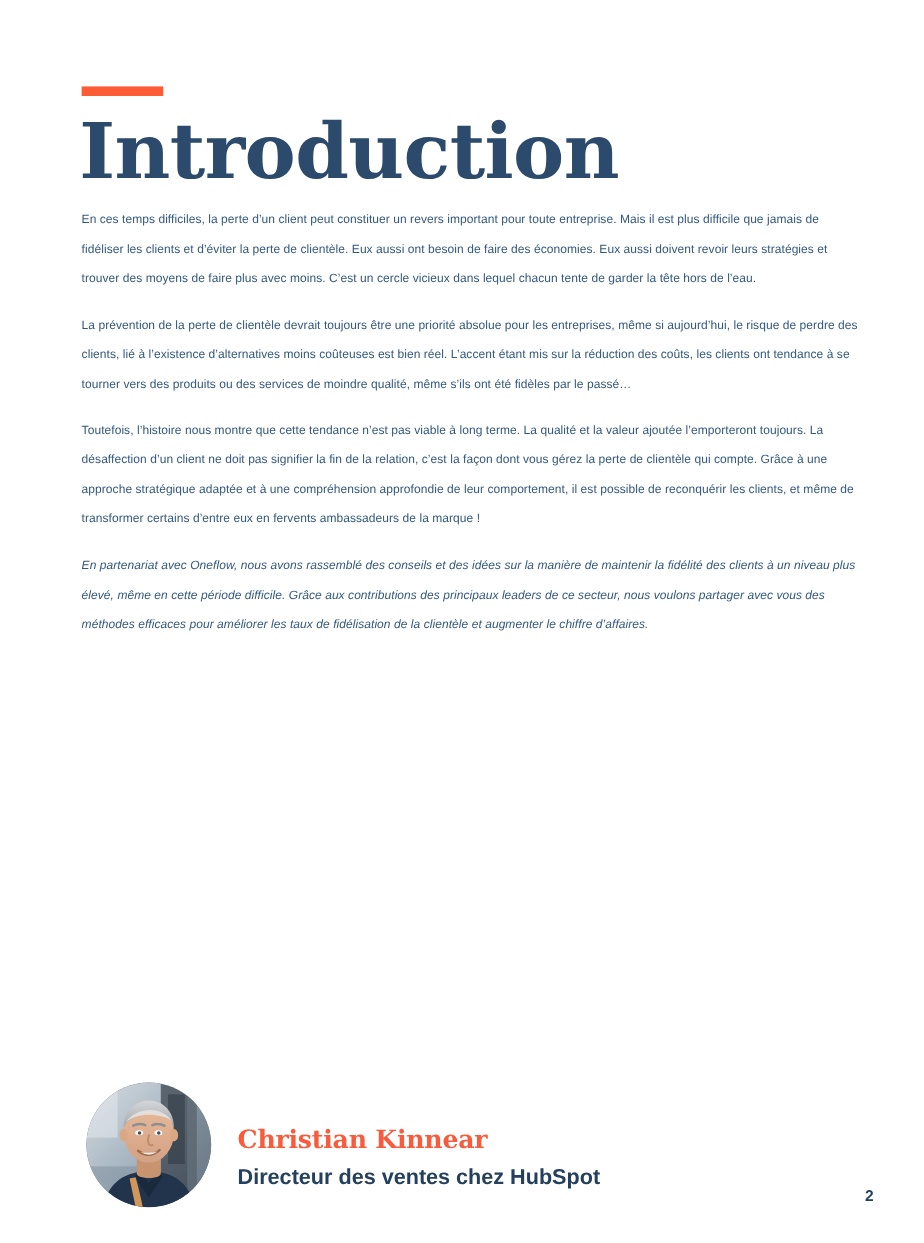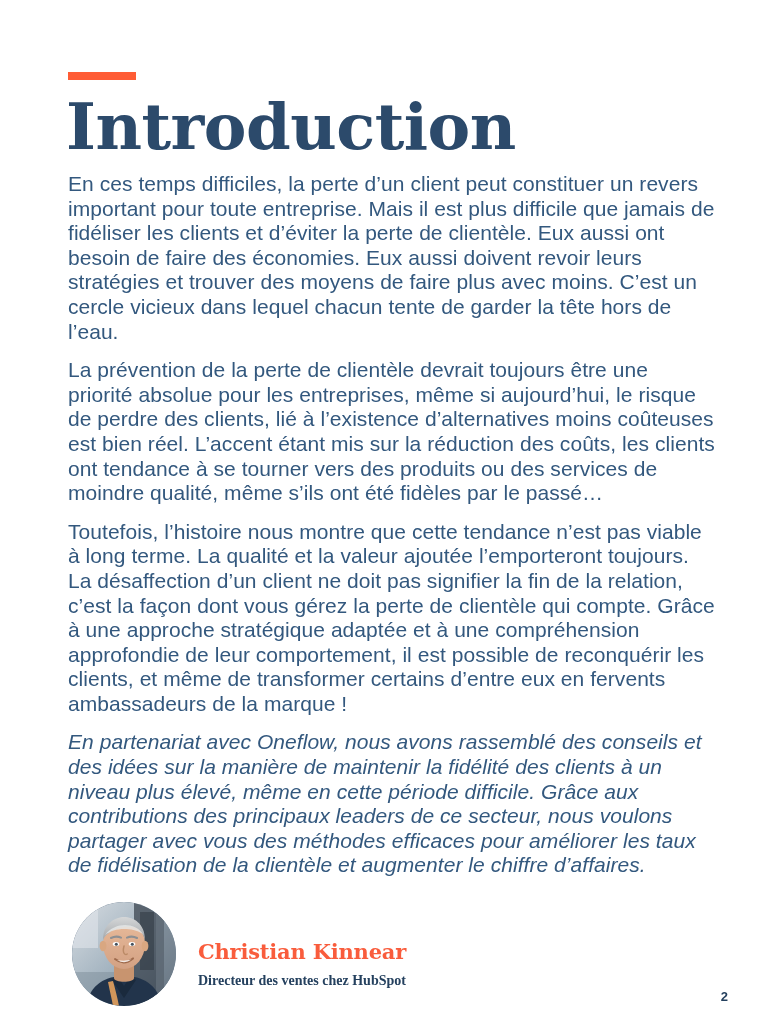--- a/index.html
+++ b/index.html
@@ -52,21 +52,21 @@
   
   .body-copy {
     position: absolute;
     left: 68px;
     top: 172px;
     width: 650px;
   }
   .body-copy p {
     margin: 0 0 14px 0;
     font-family: "Liberation Sans", sans-serif;
-    font-size: 21px;
+    font-size: 10px;
     line-height: 24.6px;
     color: #33587e;
     letter-spacing: 0.05px;
     text-align: left;
   }
   .body-copy p:last-child {
     margin-bottom: 6px;
     font-style: italic;
   }
 
@@ -106,23 +106,23 @@
     font-family: "DejaVu Serif", "Liberation Serif", serif;
     font-weight: 700;
     font-size: 21px;
     line-height: 1.1;
     letter-spacing: -0.2px;
     color: #f95c3c;
     white-space: nowrap;
   }
   .author-role {
     margin: 0;
-    font-family: Liberation Serif, serif;
-    font-weight: 700;
-    font-size: 14px;
+    font-family: Liberation Sans, sans-serif;
+    font-weight: 700;
+    font-size: 18px;
     line-height: 1.2;
     color: #24405e;
     white-space: nowrap;
   }
 
   
   .page-number {
     position: absolute;
     right: 42px;
     bottom: 32px;

